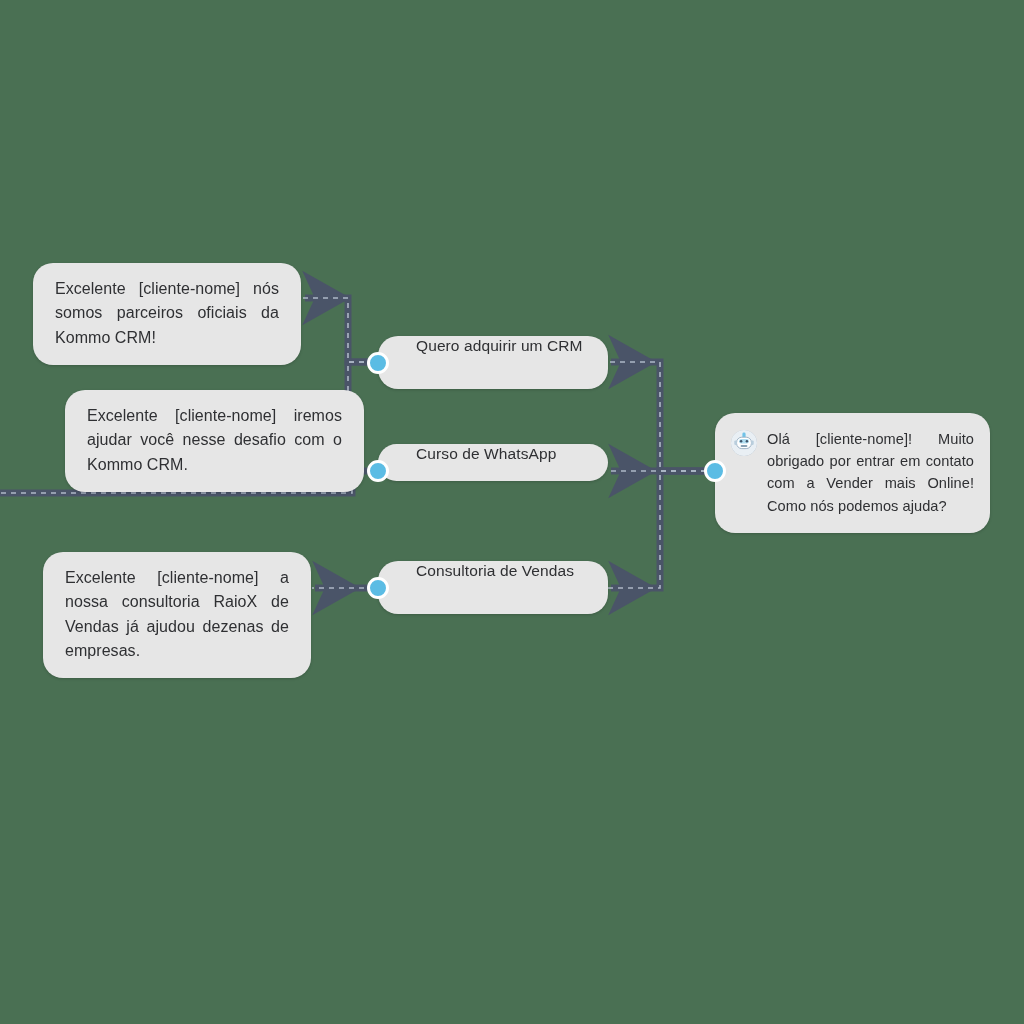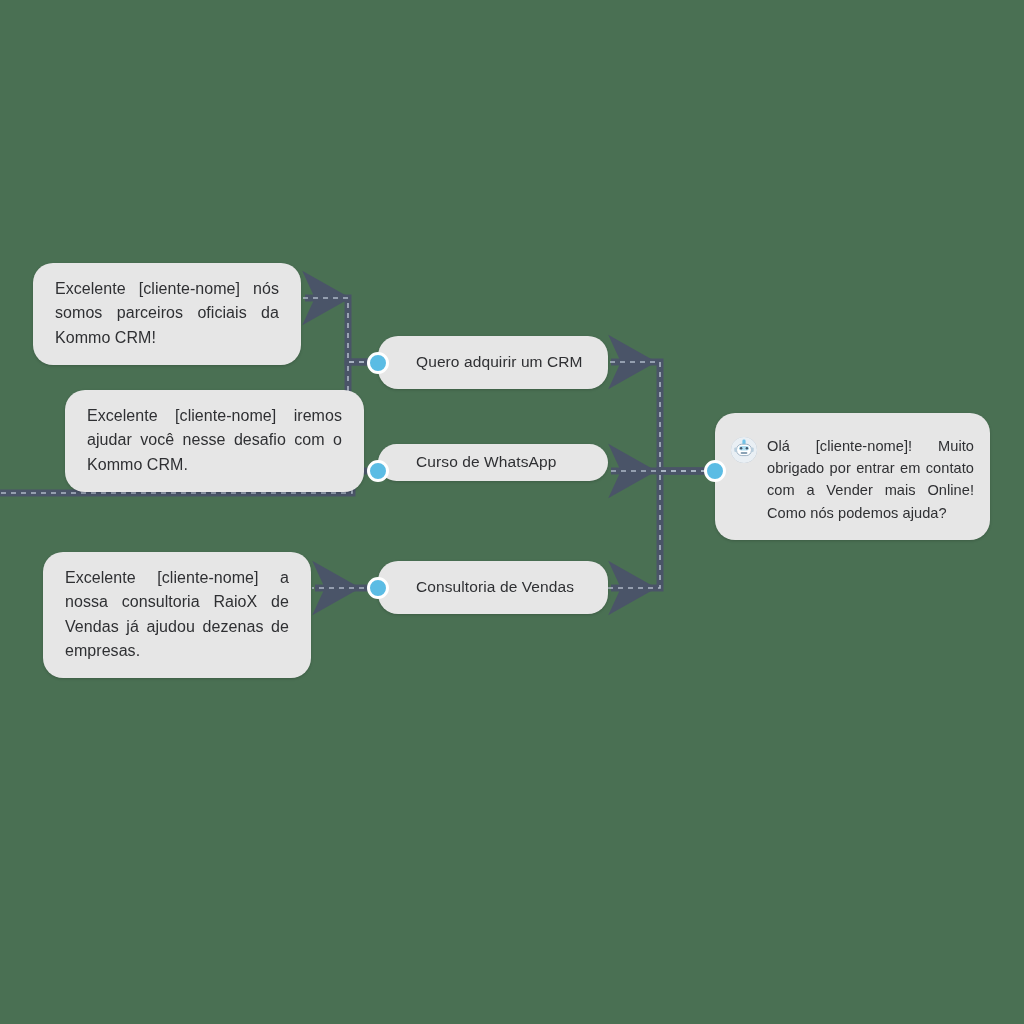--- a/index.html
+++ b/index.html
@@ -26,21 +26,20 @@
   .node{
     position:absolute;
     z-index:3;
     background:#e6e6e6;
     border-radius:20px;
     box-sizing:border-box;
     box-shadow:0 1px 3px rgba(0,0,0,.18);
   }
   .node.option{
     display:flex;
-    align-items:center;
     padding:0 8px 0 38px;
   }
   .node.option .label{
     font-size:15.5px;
     color:#2f3033;
     line-height:1.35;
     letter-spacing:.1px;
   }
   .node.msg{
     padding:14px 22px 15px 22px;
@@ -49,21 +48,21 @@
     display:block;
     font-size:16px;
     color:#2f3033;
     line-height:1.52;
     text-align:justify;
     text-align-last:left;
     letter-spacing:.05px;
   }
   
   .node.welcome{
-    padding:22px 16px 16px 16px;
+    padding:15px 16px 16px 16px;
   }
   .welcome-inner{
     position:relative;
   }
   .avatar{
     position:absolute;
     left:0;top:2px;
     width:26px;height:26px;
     border-radius:50%;
     background:radial-gradient(circle at 38% 32%, #ffffff 0%, #e7edf2 45%, #cfd9e2 100%);

